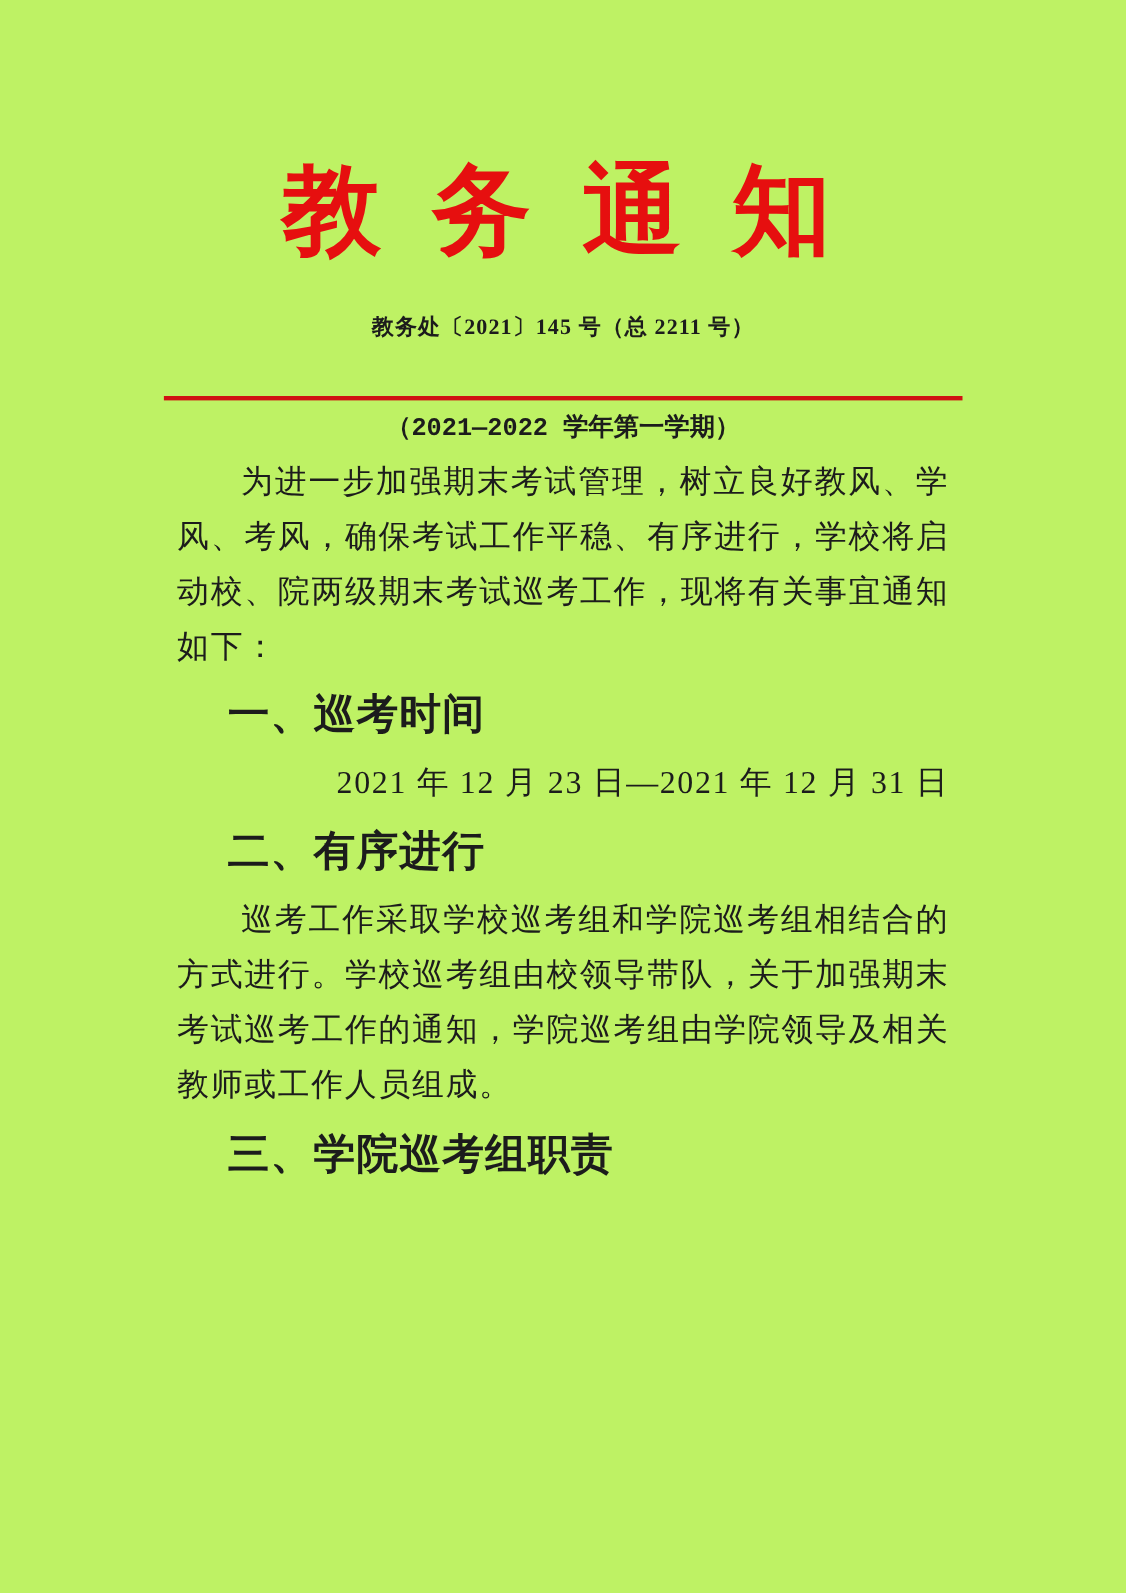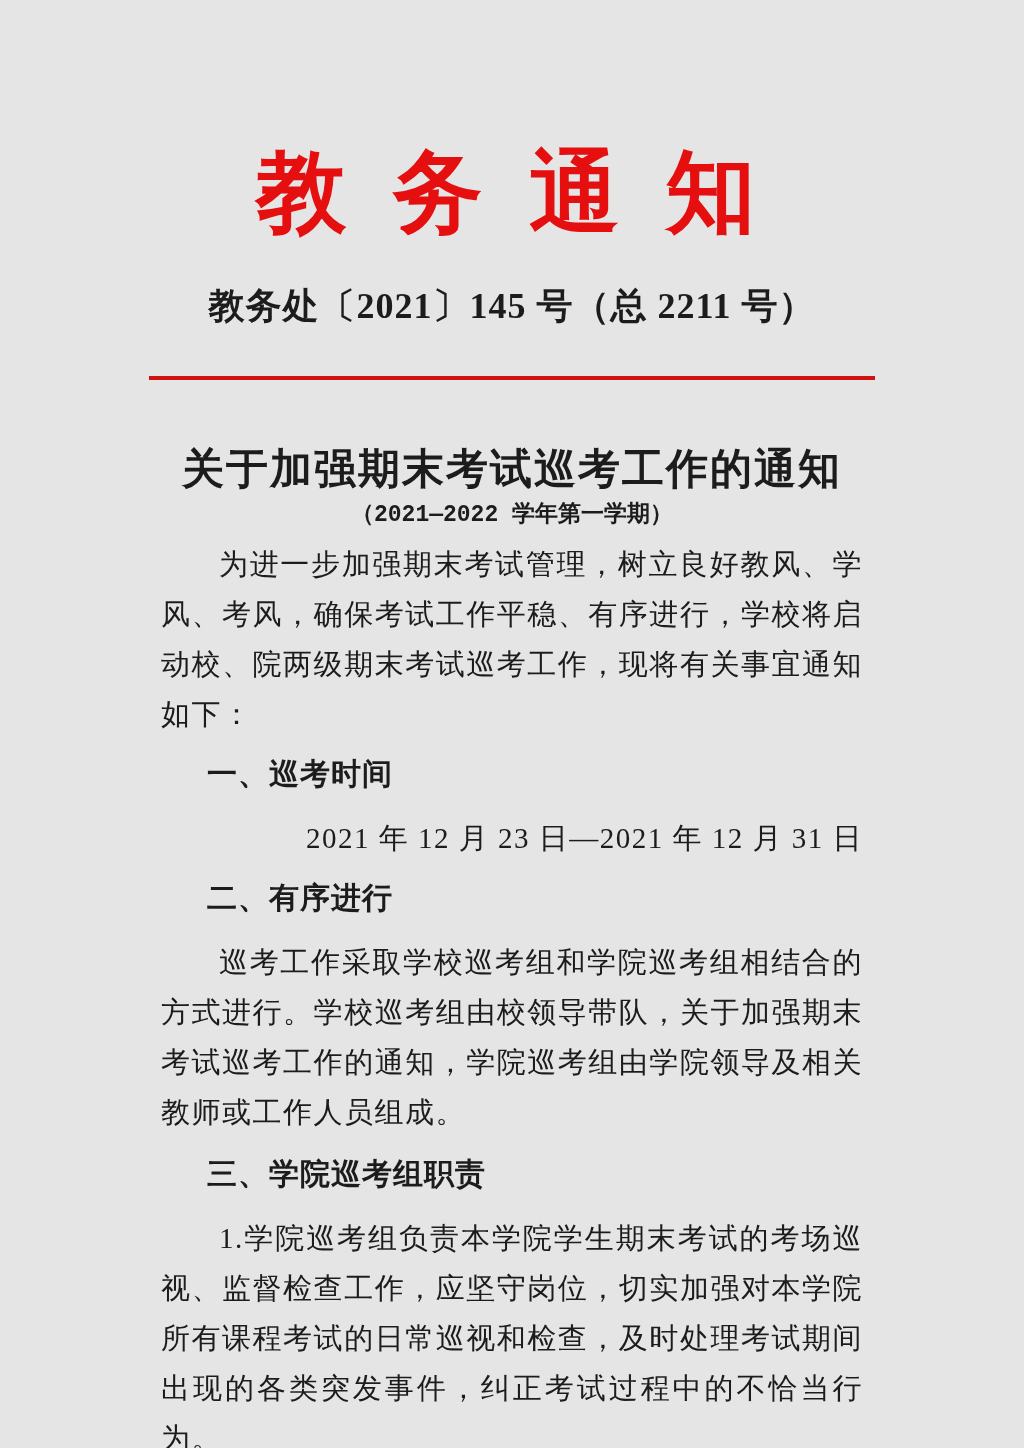--- a/index.html
+++ b/index.html
@@ -11,37 +11,37 @@
   body{
     background:#ffffff;
     font-family:"Liberation Serif", serif;
     color:var(--ink);
     -webkit-font-smoothing:antialiased;
   }
   .page{
     position:relative;
     width:1024px;
     height:1448px;
-    background:#e5e5e5;
+    background:#bef264;
     overflow:hidden;
   }
   .masthead{ text-align:center; }
   .masthead-title{
     margin:148px 0 0 0;
     font-size:90px;
     line-height:1;
     font-weight:700;
     color:var(--accent);
     letter-spacing:12px;
     font-family:"Liberation Serif", serif;
     white-space:nowrap;
   }
   .doc-number{
     margin-top:50px;
-    font-size:36px;
+    font-size:20px;
     line-height:1;
     font-weight:700;
     letter-spacing:1px;
   }
   .red-rule{
     margin:52px auto 0 auto;
     width:726px;
     height:4px;
     background:var(--rule);
   }
@@ -72,51 +72,49 @@
     margin:12px;
     font-size:29px;
     line-height:50px;
     text-align:justify;
     letter-spacing:1.5px;
   }
   .indent{ text-indent:58px; }
   .plain{ text-align:right; }
   .sec{
     margin:0;
-    font-size:30px;
+    font-size:38px;
     line-height:50px;
     font-weight:700;
-    font-family:Liberation Mono, monospace;
+    font-family:Liberation Sans, sans-serif;
     text-indent:58px;
     letter-spacing:1px;
   }
   .sec-gap{ margin-top:14px; }
 </style>
 </head>
 <body>
 
 <div class="page">
 
   <div class="masthead">
     <div class="masthead-title">教 务 通 知</div>
     <div class="doc-number">教务处〔2021〕145 号（总 2211 号）</div>
     <div class="red-rule"></div>
   </div>
 
   <div class="content">
-    <div class="notice-title">关于加强期末考试巡考工作的通知</div>
     <div class="notice-subtitle">（2021—2022 学年第一学期）</div>
 
     <div class="body-block">
       <p class="para indent">为进一步加强期末考试管理，树立良好教风、学风、考风，确保考试工作平稳、有序进行，学校将启动校、院两级期末考试巡考工作，现将有关事宜通知如下：</p>
 
       <h3 class="sec">一、巡考时间</h3>
       <p class="para indent plain">2021 年 12 月 23 日—2021 年 12 月 31 日</p>
 
       <h3 class="sec">二、有序进行</h3>
       <p class="para indent">巡考工作采取学校巡考组和学院巡考组相结合的方式进行。学校巡考组由校领导带队，关于加强期末考试巡考工作的通知，学院巡考组由学院领导及相关教师或工作人员组成。</p>
 
       <h3 class="sec sec-gap">三、学院巡考组职责</h3>
-      <p class="para indent">1.学院巡考组负责本学院学生期末考试的考场巡视、监督检查工作，应坚守岗位，切实加强对本学院所有课程考试的日常巡视和检查，及时处理考试期间出现的各类突发事件，纠正考试过程中的不恰当行为。</p>
     </div>
   </div>
 
 </div>
 
 </body></html>

